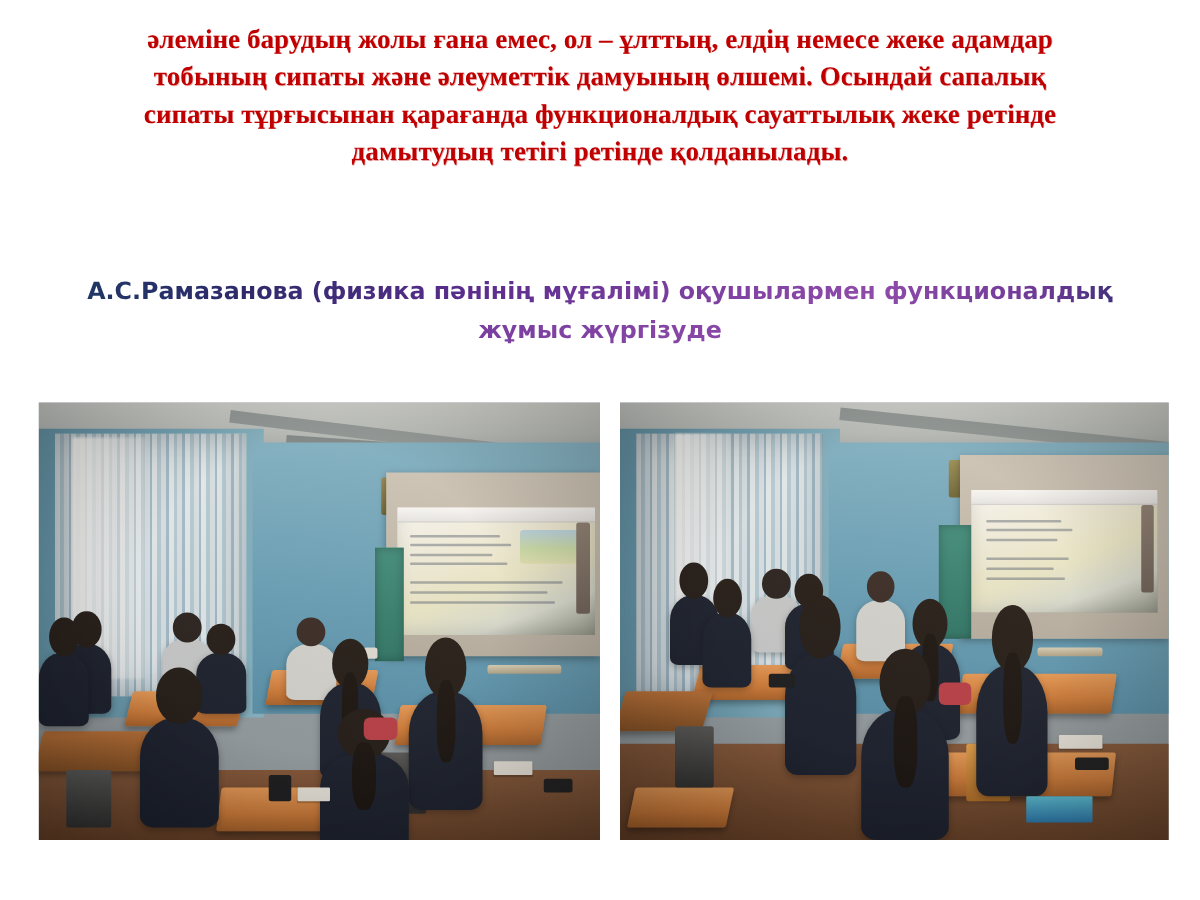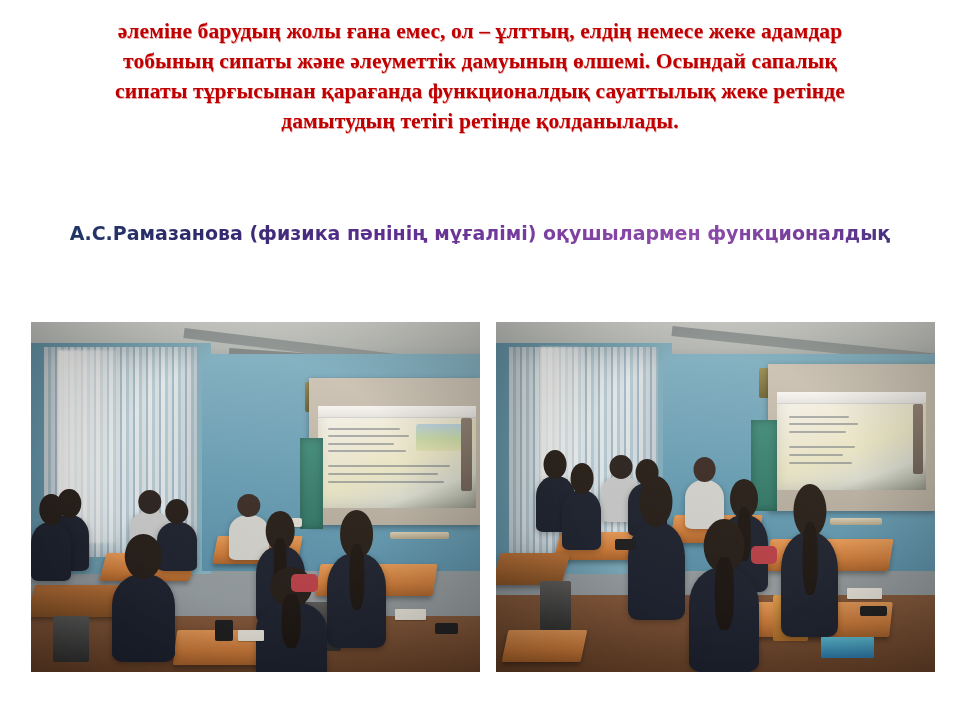--- a/index.html
+++ b/index.html
@@ -227,20 +227,21 @@
 
   <div class="title-block">
     <div class="title-line">әлеміне барудың жолы ғана емес, ол – ұлттың, елдің немесе жеке адамдар</div>
     <div class="title-line">тобының сипаты және әлеуметтік дамуының өлшемі. Осындай сапалық</div>
     <div class="title-line">сипаты тұрғысынан қарағанда функционалдық сауаттылық жеке ретінде</div>
     <div class="title-line">дамытудың тетігі ретінде қолданылады.</div>
   </div>
 
   <div class="subtitle-block">
     <div class="subtitle-line l1">А.С.Рамазанова (физика пәнінің мұғалімі) оқушылармен функционалдық</div>
+    <div class="subtitle-line l3">жұмыс жүргізуде</div>
   </div>
 
   <div class="photo photo-left">
     <div class="ph-inner">
       <div class="ceiling"></div>
       <div class="ceiling-beam" style="left:34%;top:6px;width:70%;transform:rotate(7deg);"></div>
       <div class="ceiling-beam" style="left:44%;top:26px;width:60%;transform:rotate(4deg);background:#7f888a;"></div>
       <div class="wall-side"></div>
       <div class="wall-back"></div>
       <div class="blinds"></div>

